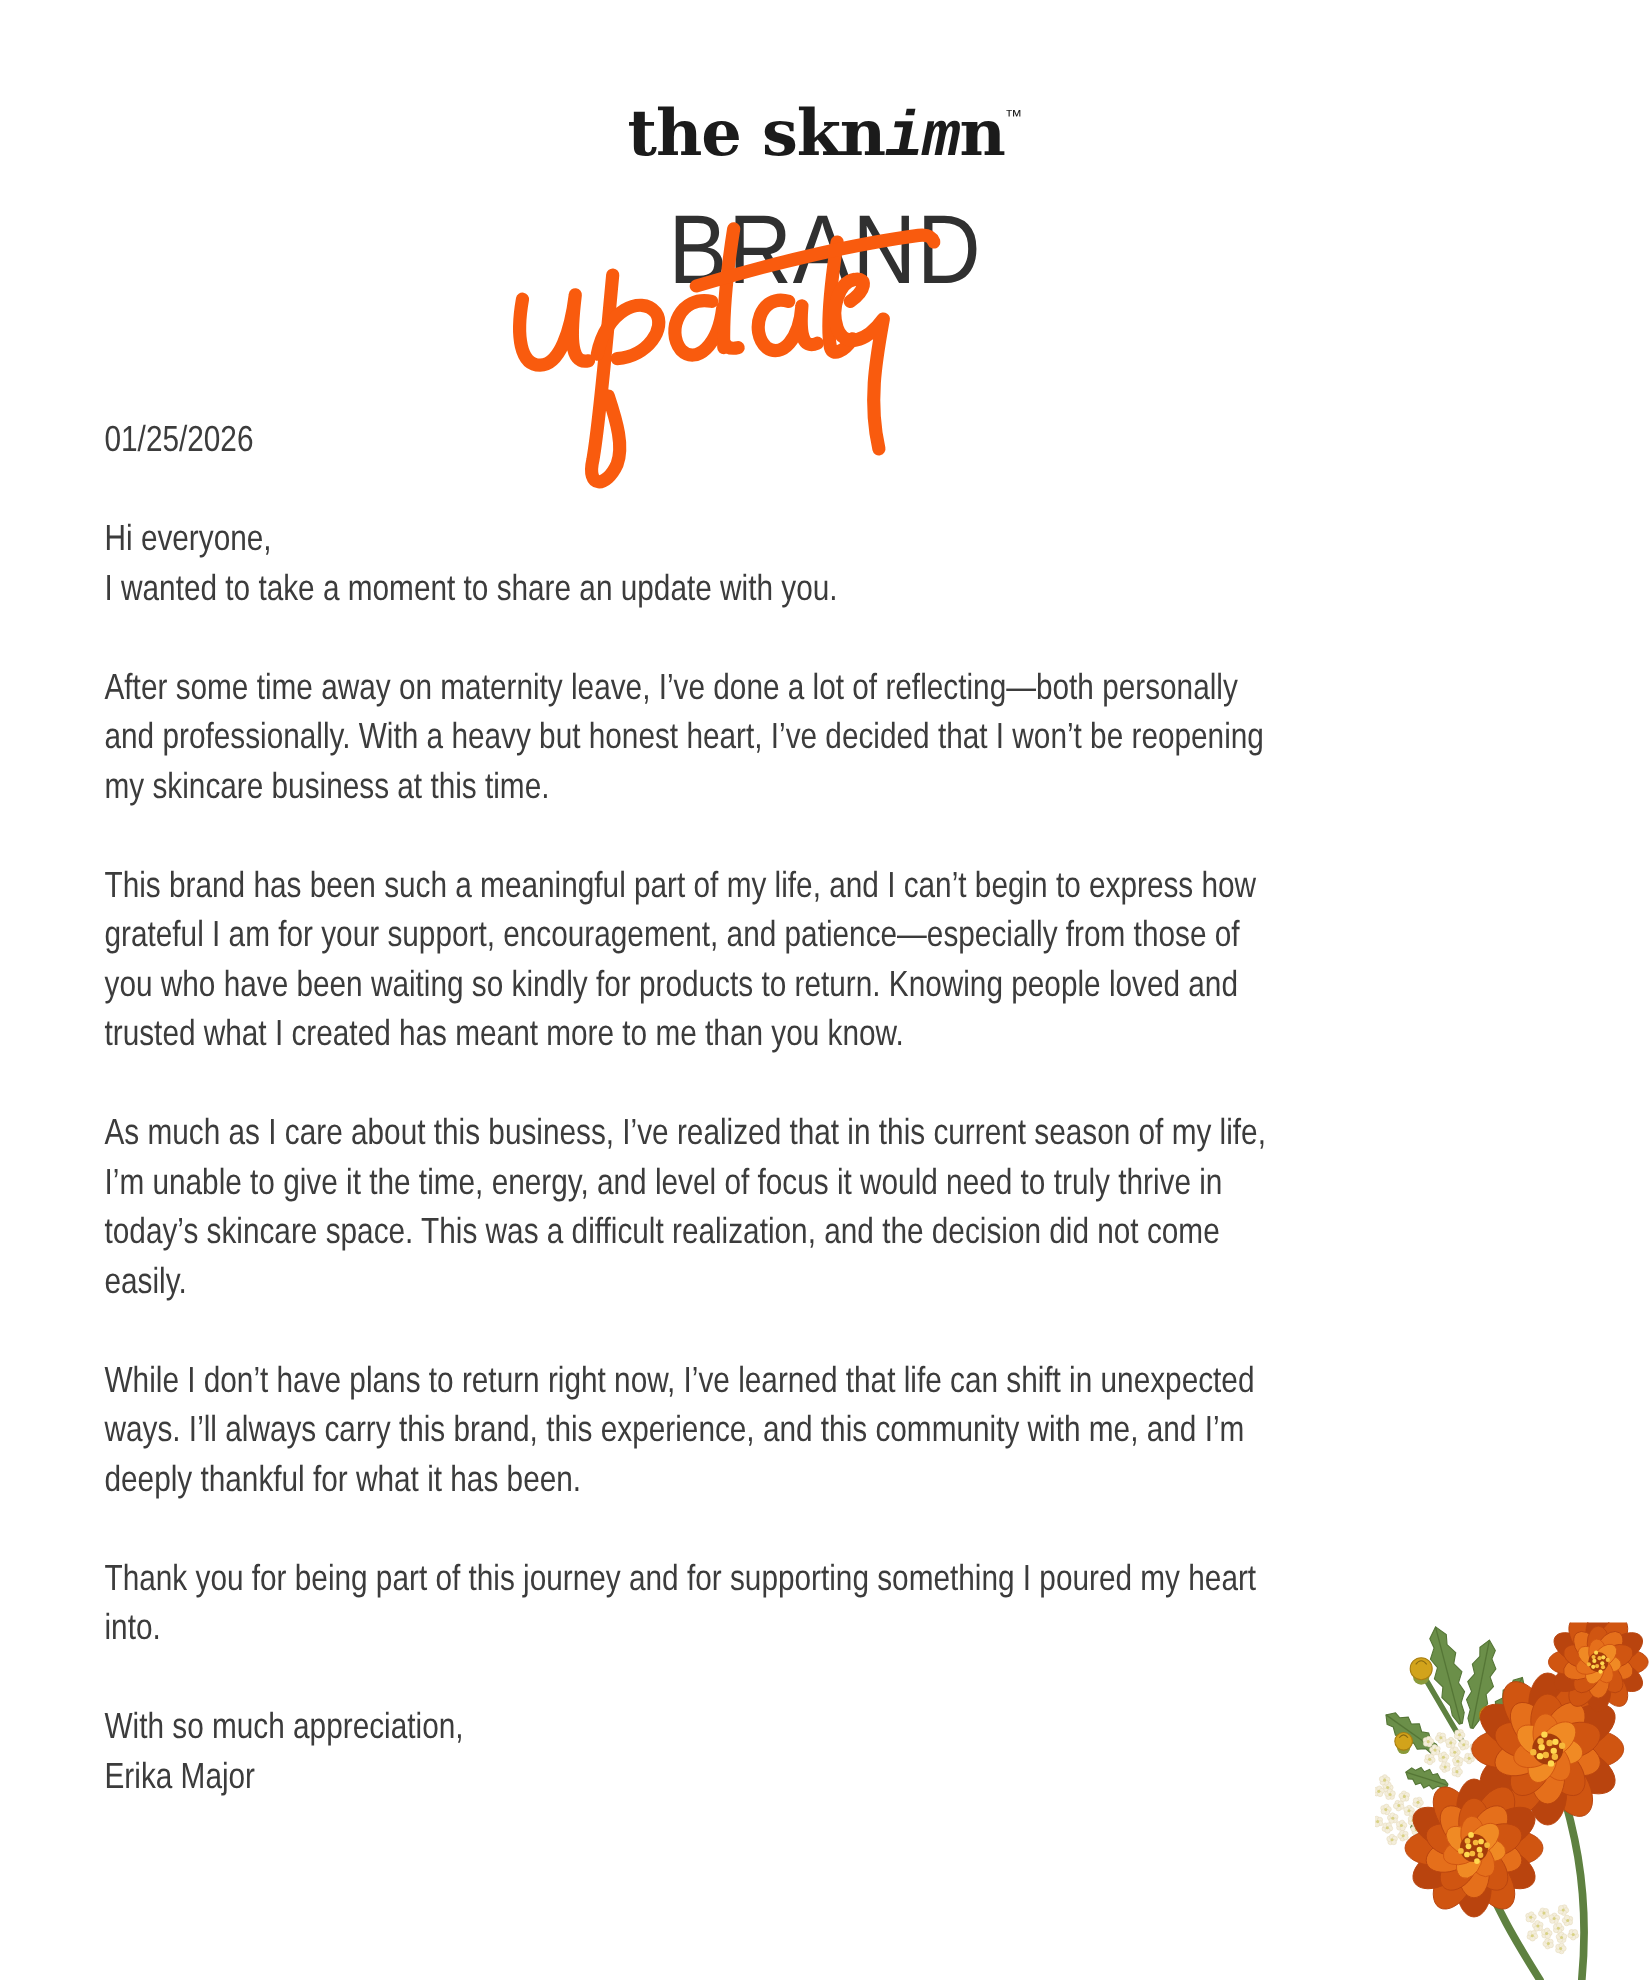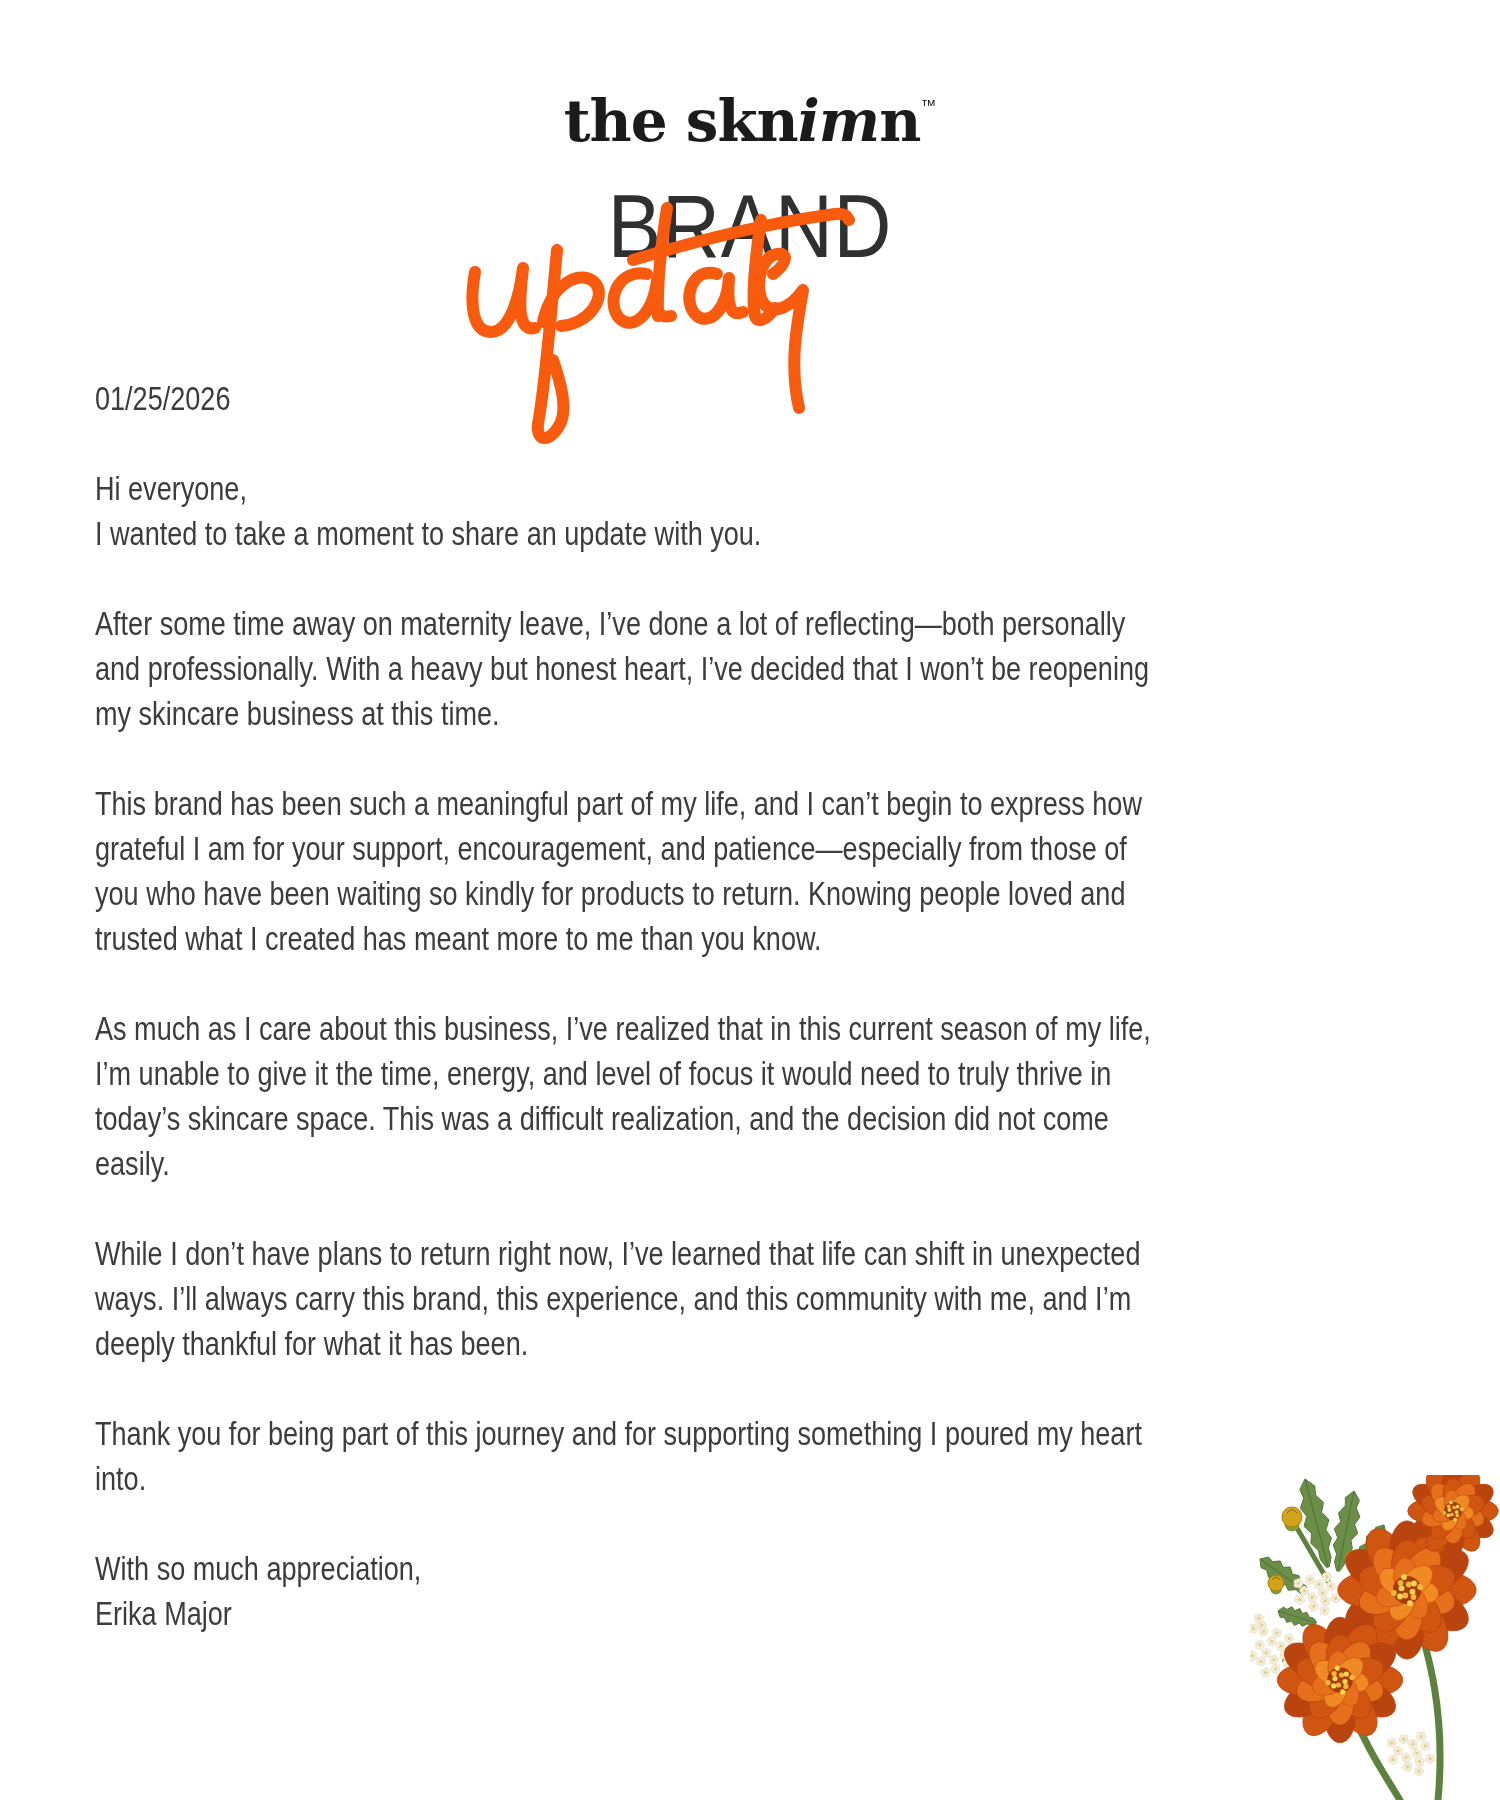--- a/index.html
+++ b/index.html
@@ -14,21 +14,21 @@
     position:relative;width:1500px;height:1800px;overflow:hidden;
     background:var(--page-bg);
     font-family:"Liberation Sans",sans-serif;
   }
   
   .logo{
     position:absolute;top:92px;left:0;width:100%;text-align:center;
     font-family:"DejaVu Serif",serif;font-weight:700;font-size:58px;
     letter-spacing:-1px;color:var(--logo-color);line-height:1;
   }
-  .logo .it{font-style:italic;}
+  .logo .it{font-style:italic;font-family:Liberation Mono, monospace;}
   .logo .tm{
     font-family:"Liberation Sans",sans-serif;font-size:16px;font-weight:400;
     vertical-align:30px;letter-spacing:0;
   }
   .brand-title{
     position:absolute;top:182px;left:0;width:100%;text-align:center;
     font-size:89px;font-weight:500;letter-spacing:.01em;line-height:1;
     color:var(--title-color);transform:scaleX(.9);
   }
   .script-word{position:absolute;left:455px;top:168px;width:400px;height:290px;}

